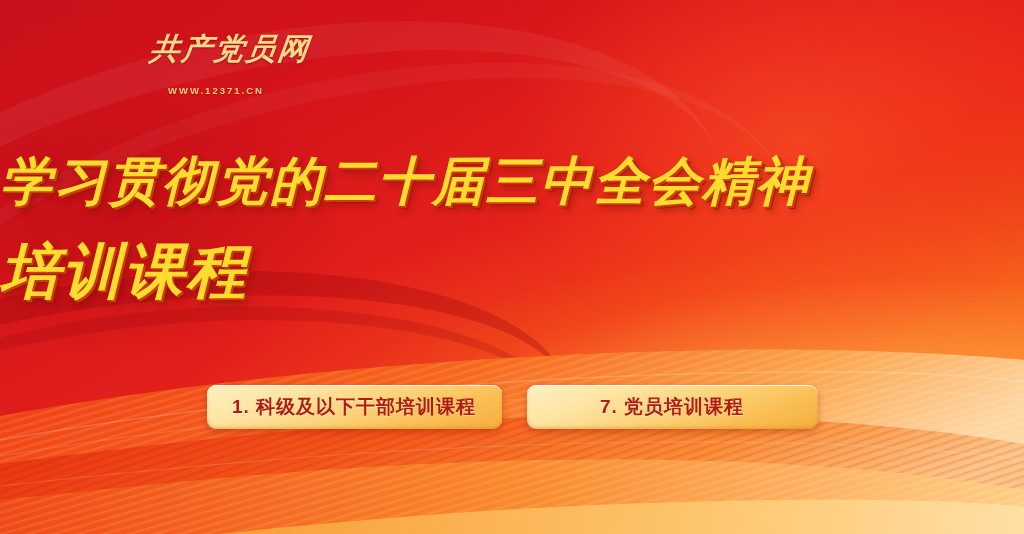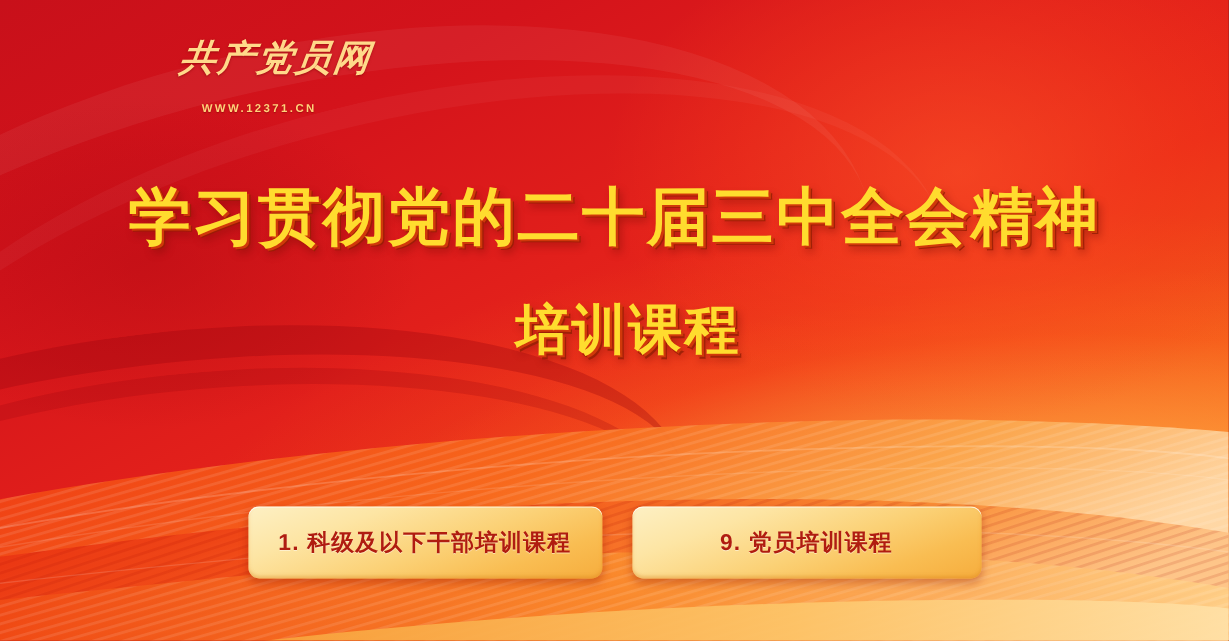--- a/index.html
+++ b/index.html
@@ -106,71 +106,70 @@
     text-shadow: 0 1px 1px rgba(120,0,0,0.5);
     white-space: nowrap;
   }
 
   
   .headline {
     position: absolute;
     left: 0;
     right: 0;
     top: 152px;
-    text-align: center;
     user-select: none;
+    font-style: italic;
   }
   .title-line {
     font-family: "Liberation Sans", "DejaVu Sans", sans-serif;
     font-weight: 700;
     color: #ffdc2e;
     letter-spacing: 2px;
     line-height: 1.12;
     text-shadow:
       2px 2px 0 #d1380a,
       3px 3px 0 rgba(150,30,5,0.85),
       4px 5px 7px rgba(110,10,0,0.45);
   }
   .title-line.l1 { font-size: 52px; }
-  .title-line.l2 { font-size: 45px; margin-top: 40px; padding-left: 23px; }
+  .title-line.l2 { font-size: 60px; margin-top: 28px; }
 
   
   .btn-row {
     position: absolute;
     left: 0;
     right: 0;
     top: 385px;
     display: flex;
     justify-content: center;
     gap: 25px;
   }
   .course-btn {
     width: 295px;
-    height: 60px;
+    height: 44px;
     border-radius: 9px;
     border: none;
     display: flex;
     align-items: center;
     justify-content: center;
     cursor: pointer;
     background:
       linear-gradient(160deg, #fdf0c4 0%, #fde5a4 26%, #fbd176 55%, #f9bd52 78%, #f6ad3d 100%);
     box-shadow:
       inset 0 1px 0 rgba(255,255,255,0.85),
       inset 0 -2px 3px rgba(214,120,20,0.35),
       0 3px 7px rgba(140,18,0,0.35);
     font-family: "Liberation Sans", "DejaVu Sans", sans-serif;
     font-size: 19px;
     font-weight: 700;
     color: #b01c10;
     letter-spacing: 1px;
     text-shadow: 0 1px 0 rgba(255,255,255,0.45);
     white-space: nowrap;
     padding: 0;
-    margin-top: 37px;
   }
   .course-btn.second { width: 291px; }
 </style>
 </head>
 <body>
 
 <div id="stage">
 
   <div class="bg-base"></div>
   <div class="bg-glow-tr"></div>
@@ -237,16 +236,16 @@
     <div class="logo-url">WWW.12371.CN</div>
   </div>
 
   <div class="headline">
     <div class="title-line l1">学习贯彻党的二十届三中全会精神</div>
     <div class="title-line l2">培训课程</div>
   </div>
 
   <div class="btn-row">
     <button class="course-btn first">1. 科级及以下干部培训课程</button>
-    <button class="course-btn second">9. 党员培训课程</button>
+    <button class="course-btn second">7. 党员培训课程</button>
   </div>
 
 </div>
 
 </body></html>

